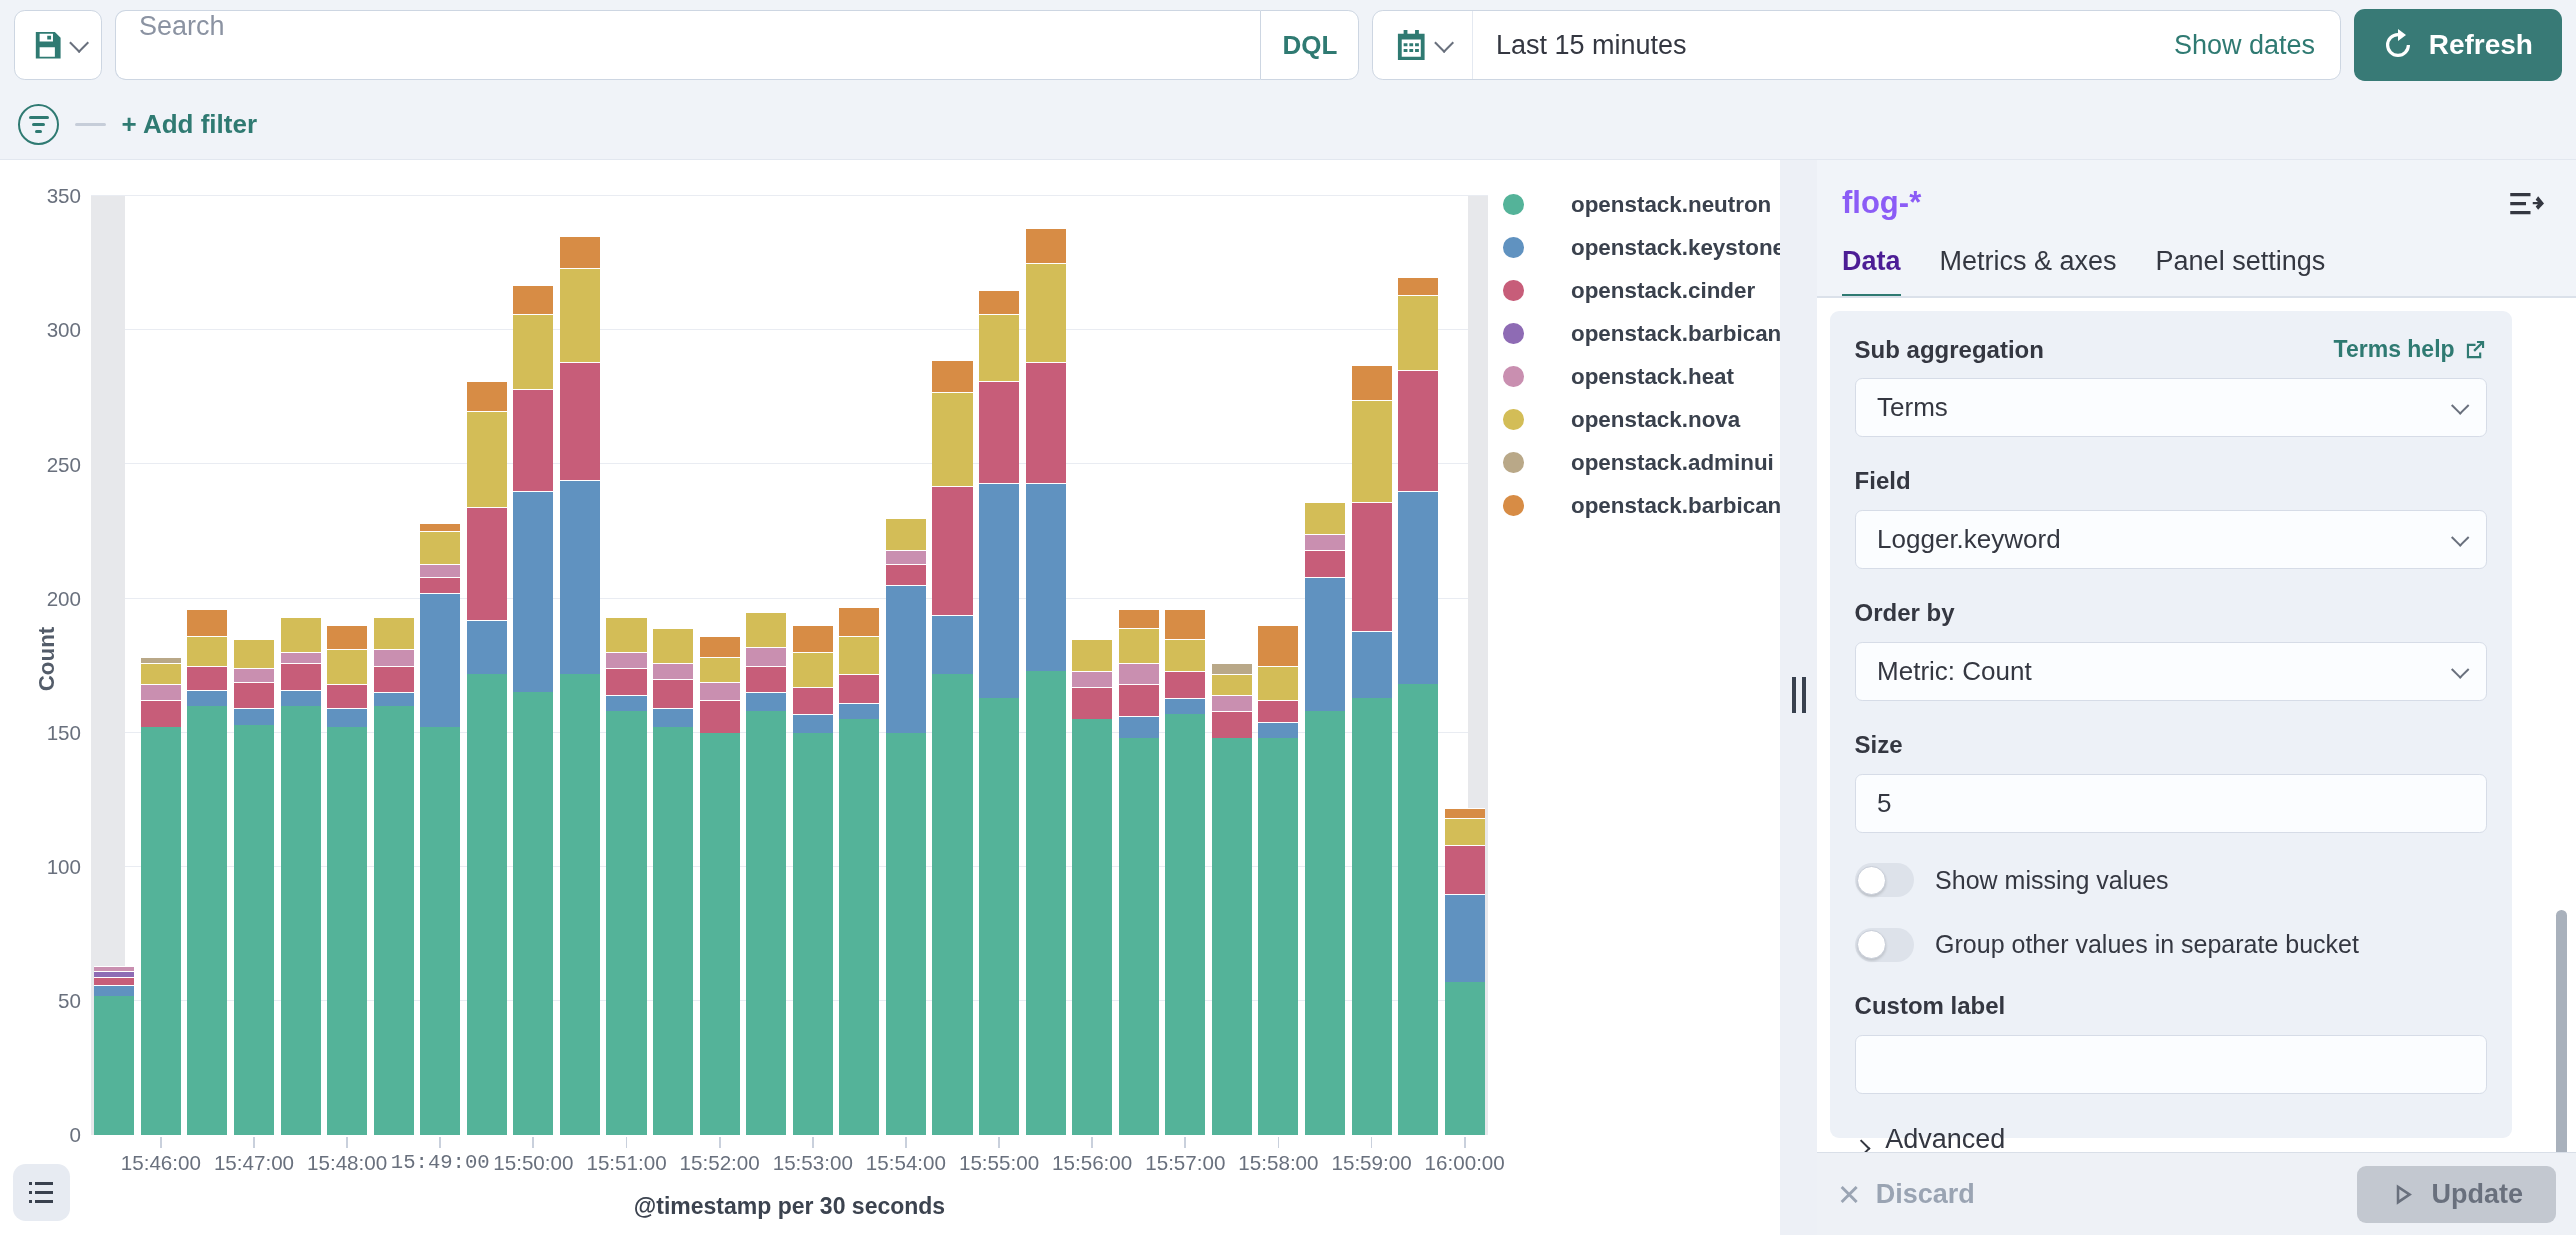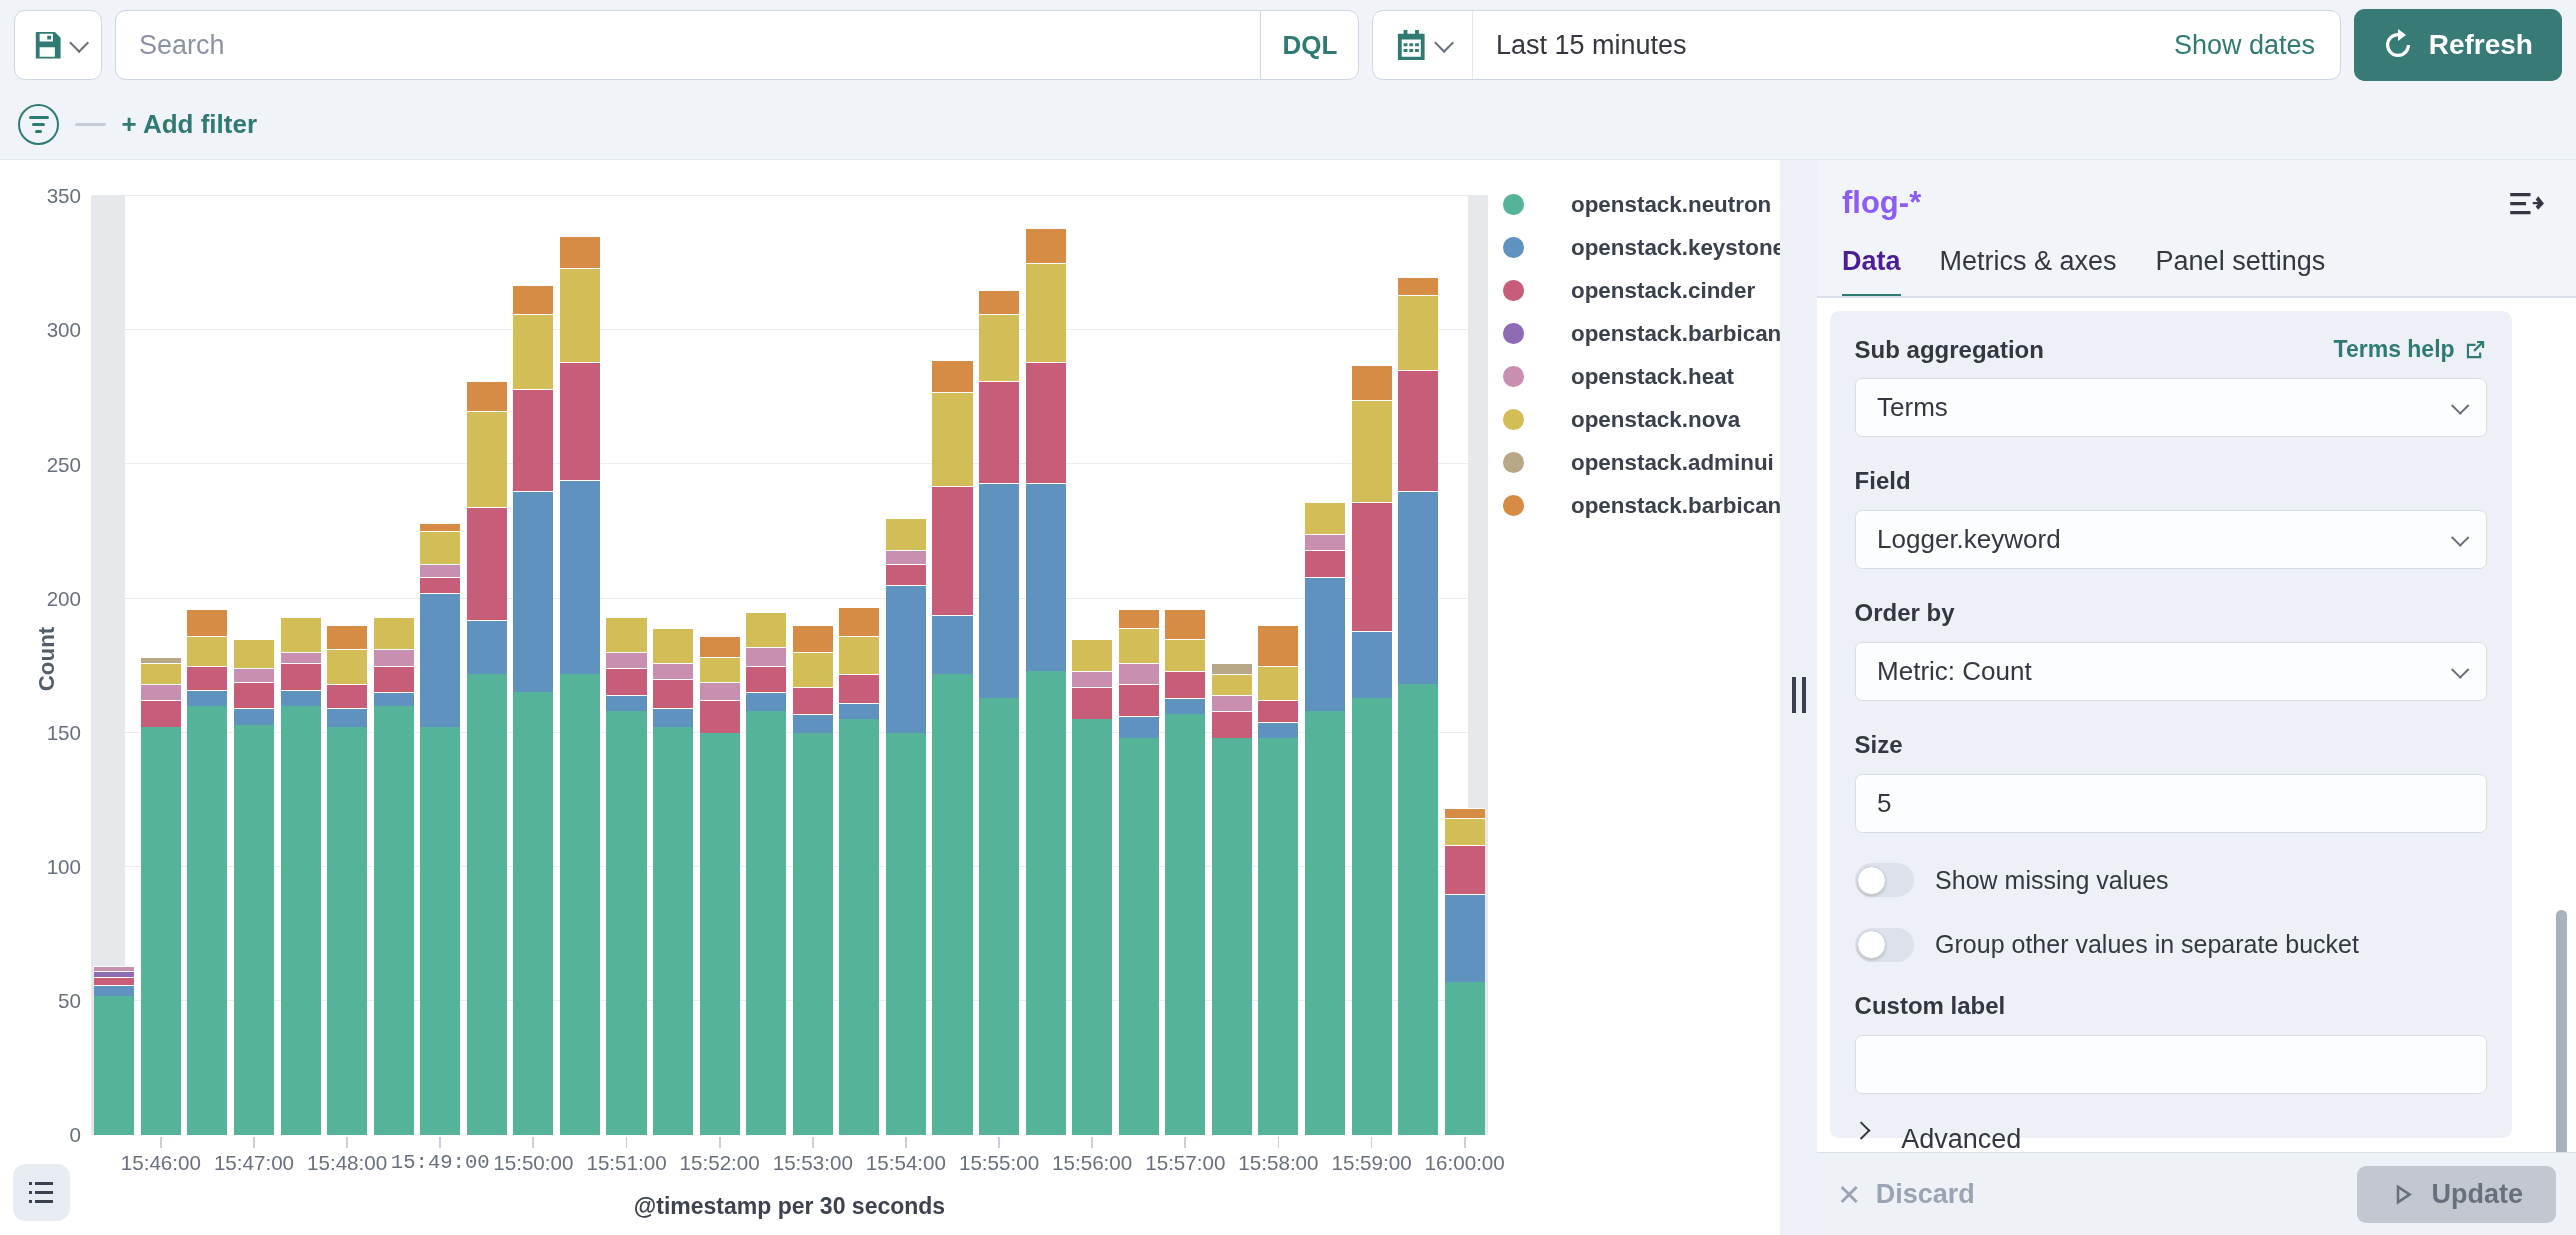--- a/index.html
+++ b/index.html
@@ -13,21 +13,21 @@
     position:absolute; left:0; top:0; width:2576px; height:90px;
     background:#f0f3f8; display:flex; align-items:center; padding:0 14.4px; gap:12.6px;
   }
   .save-btn {
     width:88px; height:70px; background:#fff; border:1.8px solid #cdd6e2; border-radius:10.8px;
     display:flex; align-items:center; justify-content:center; gap:7.2px; cursor:pointer; flex:none;
   }
   .search-group { flex:1; height:70px; display:flex; }
   .search-input {
     flex:1; height:70px; background:#fff; border:1.8px solid #cdd6e2; border-right:none;
-    border-radius:10.8px 0 0 10.8px; display:flex; align-items:center; padding:0 23px;
+    border-radius:10.8px 0 0 10.8px; display:flex; align-items:flex-start; padding:0 23px;
   }
   .search-placeholder { color:#8b93a2; font-size:27px; }
   .dql-btn {
     width:99px; height:70px; background:#fff; border:1.8px solid #cdd6e2;
     border-radius:0 10.8px 10.8px 0; display:flex; align-items:center; justify-content:center;
     color:#2f7a72; font-weight:bold; font-size:26px; cursor:pointer; flex:none;
   }
   .date-group {
     width:969px; height:70px; background:#fff; border:1.8px solid #cdd6e2; border-radius:10.8px;
     display:flex; align-items:center; flex:none;
@@ -110,21 +110,21 @@
     justify-content:space-between; cursor:pointer; margin-bottom:30.5px;
   }
   .select .chev-down { width:12.6px; height:12.6px; border-width:0 2.7px 2.7px 0; border-style:solid; border-color:#69707d; flex:none; }
   .two-col { display:flex; gap:36px; }
   .two-col > div { flex:1; }
   .toggle-row { display:flex; align-items:center; gap:21.5px; margin-bottom:30.5px; cursor:pointer; }
   .toggle { width:59px; height:34px; border-radius:17px; background:#dde2ea; position:relative; flex:none; }
   .toggle .knob { position:absolute; left:2.7px; top:2.7px; width:29px; height:29px; border-radius:50%;
     background:#fff; border:0.9px solid #c6ccd7; box-shadow:0 1.8px 2.7px rgba(0,0,0,.15); }
   .toggle-label { font-size:25px; color:#343741; }
-  .accordion { display:flex; align-items:flex-start; gap:34px; margin-top:21.5px; cursor:pointer; }
+  .accordion { display:flex; align-items:flex-end; gap:18px; margin-top:21.5px; cursor:pointer; }
   .accordion .chev-right { width:12.6px; height:12.6px; border-right:2.7px solid #343741; border-top:2.7px solid #343741;
     transform:rotate(45deg); flex:none; }
   .accordion-label { font-size:27px; color:#343741; }
   .panel-scrollbar { position:absolute; right:9px; top:612px; width:10.8px; height:380px;
     border-radius:5.4px; background:#a9b1bc; }
   .panel-footer { position:absolute; left:0; top:992px; width:100%; height:84px; background:#eef1f6;
     border-top:1.8px solid #d9dfe8; display:flex; align-items:center; padding:0 20px; justify-content:space-between; }
   .discard { display:flex; align-items:center; gap:14.4px; color:#9aa4b3; font-size:27px; font-weight:bold; cursor:pointer; }
   .discard .x { font-size:29px; font-weight:normal; }
   .update-btn { width:199px; height:57px; border-radius:9px; background:#c3c8d0; border:none;

